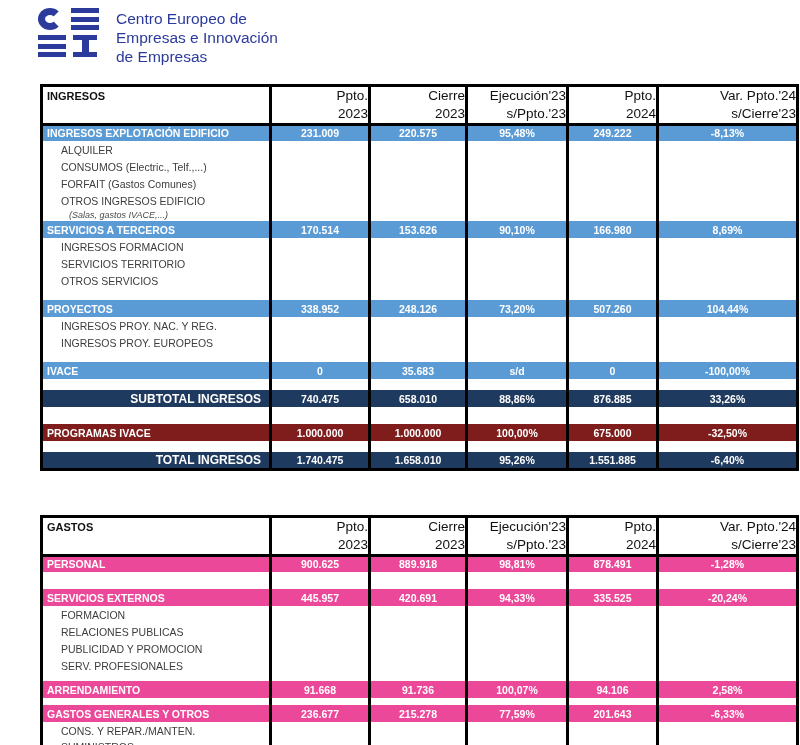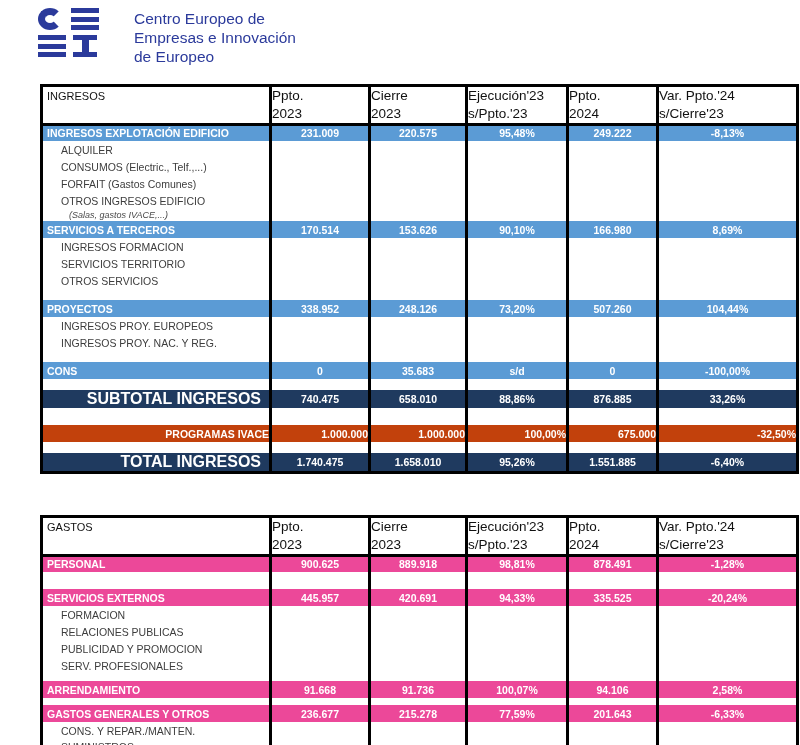--- a/index.html
+++ b/index.html
@@ -1,21 +1,21 @@
 <!DOCTYPE html>
 <html><head>
 <meta charset="utf-8">
 <style>
   * { margin:0; padding:0; box-sizing:border-box; }
   html,body { width:800px; height:745px; background:#fff; overflow:hidden;
               font-family:"Liberation Sans", sans-serif; }
   body { position:relative; }
 
   
-  .logo { position:absolute; left:38px; top:8px; display:flex; gap:33px;
+  .logo { position:absolute; left:38px; top:8px; display:flex; gap:15px;
           align-items:flex-start; }
   .mark { display:grid; grid-template-columns:30px 30px; grid-auto-rows:23px;
           gap:4px 3px; }
   .g { position:relative; width:28px; height:22px; }
   .g-c { width:24px; height:22px; border:7px solid #2b3a9b;
          border-right-color:transparent; border-radius:50%; }
   .g-e { display:flex; flex-direction:column; justify-content:space-between; }
   .g-e b { display:block; height:5px; background:#2b3a9b; }
   .g-i .bar { position:absolute; left:2px; right:2px; height:5px; background:#2b3a9b; }
   .g-i .bar.top { top:0; } .g-i .bar.bot { bottom:0; }
@@ -26,40 +26,40 @@
   
   table { position:absolute; left:40px; width:756px; border-collapse:collapse;
           table-layout:fixed; border:3px solid #000; }
   table.ingresos { top:84px; }
   table.gastos   { top:515px; }
   th, td { border-left:3px solid #000; border-right:3px solid #000;
            overflow:hidden; white-space:nowrap; }
   thead tr { height:38px; }
   th { background:#fff; border-bottom:3px solid #000; font-weight:normal;
        font-size:13.5px; line-height:1.32; color:#111; vertical-align:middle;
-       text-align:left; }
-  th.corner { text-align:left; vertical-align:top; font-weight:normal;
+       text-align:right; }
+  th.corner { text-align:left; vertical-align:top; font-weight:bold;
               font-size:11px; padding:2px 4px; }
 
   tr.r-section, tr.r-sub, tr.r-highlight, tr.r-total, tr.r-blank-lg { height:17px; }
   tr.r-note { height:12px; }
   tr.r-blank { height:11px; }
   tr.r-blank-s { height:7px; }
 
   td { font-size:10.5px; vertical-align:middle; }
   td.val { text-align:center; }
   td.lbl { text-align:left; padding-left:4px; }
 
   .ingresos tr.r-section td { background:#5b9bd5;margin-left:28px; }
   .gastos   tr.r-section td { background:#ec4899; }
-  tr.r-highlight td { background:#c2410c;text-align:right; }
+  tr.r-highlight td { background:#7f1d1d; }
   tr.r-total td { background:#1f3a5f; }
   tr.r-section td, tr.r-highlight td, tr.r-total td {
       color:#fff; font-weight:bold; }
-  tr.r-total td.lbl { text-align:right; padding-right:8px; font-size:16px; }
+  tr.r-total td.lbl { text-align:right; padding-right:8px; font-size:12px; }
   tr.r-sub td.lbl { padding-left:18px; color:#3d3d3d; }
   tr.r-note td.lbl { padding-left:26px; font-size:9px; font-style:italic;
                      color:#4a4a4a; }
 </style>
 </head>
 <body>
 
 <div class="logo">
   <div class="mark">
     <span class="g g-c"></span>
@@ -75,21 +75,21 @@
       </span>
     <span class="g g-i">
       <span class="bar top"></span>
         <span class="stem"></span>
         <span class="bar bot"></span>
     </span>
   </div>
   <div class="logo-text">
     <div>Centro Europeo de</div>
     <div>Empresas e Innovación</div>
-    <div>de Europeo</div>
+    <div>de Empresas</div>
   </div>
 </div>
 
 <table class="ingresos">
   <colgroup>
     <col style="width:229px">
       <col style="width:99px">
       <col style="width:97px">
     <col style="width:101px">
       <col style="width:90px">
@@ -211,45 +211,45 @@
       </tr>
       <tr class="r-section">
         <td class="lbl">PROYECTOS</td>
         <td class="val">338.952</td>
         <td class="val">248.126</td>
         <td class="val">73,20%</td>
         <td class="val">507.260</td>
         <td class="val">104,44%</td>
       </tr>
       <tr class="r-sub">
+        <td class="lbl">INGRESOS PROY. NAC. Y REG.</td>
+        <td class="val"></td>
+        <td class="val"></td>
+        <td class="val"></td>
+        <td class="val"></td>
+        <td class="val"></td>
+      </tr>
+      <tr class="r-sub">
         <td class="lbl">INGRESOS PROY. EUROPEOS</td>
         <td class="val"></td>
         <td class="val"></td>
         <td class="val"></td>
         <td class="val"></td>
         <td class="val"></td>
       </tr>
-      <tr class="r-sub">
-        <td class="lbl">INGRESOS PROY. NAC. Y REG.</td>
-        <td class="val"></td>
-        <td class="val"></td>
-        <td class="val"></td>
-        <td class="val"></td>
-        <td class="val"></td>
-      </tr>
       <tr class="r-blank">
         <td class="lbl"></td>
         <td class="val"></td>
         <td class="val"></td>
         <td class="val"></td>
         <td class="val"></td>
         <td class="val"></td>
       </tr>
       <tr class="r-section">
-        <td class="lbl">CONS</td>
+        <td class="lbl">IVACE</td>
         <td class="val">0</td>
         <td class="val">35.683</td>
         <td class="val">s/d</td>
         <td class="val">0</td>
         <td class="val">-100,00%</td>
       </tr>
       <tr class="r-blank">
         <td class="lbl"></td>
         <td class="val"></td>
         <td class="val"></td>

